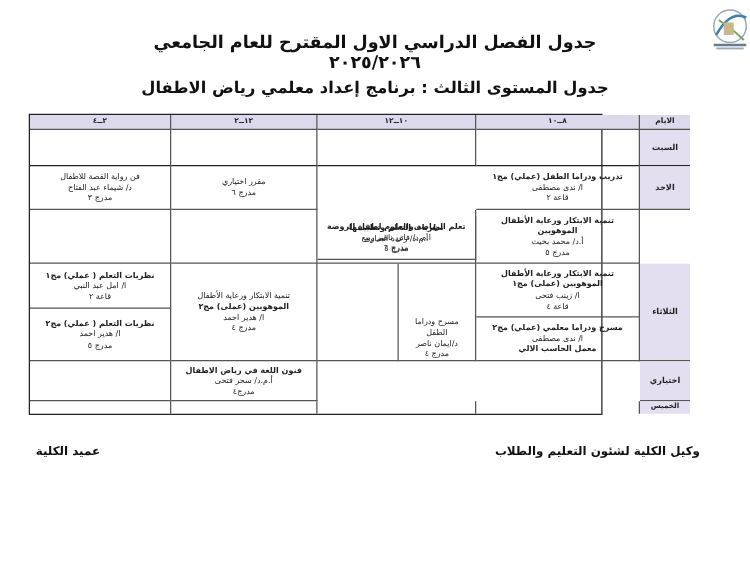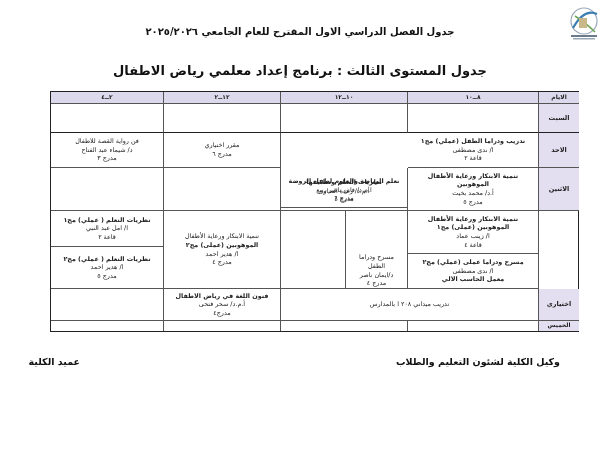--- a/index.html
+++ b/index.html
@@ -1,25 +1,25 @@
 <!DOCTYPE html>
 <html><head>
 <meta charset="utf-8">
 <style>
   * { box-sizing: border-box; margin: 0; padding: 0; }
   html, body { width: 600px; height: 450px; background: #ffffff; overflow: hidden; }
   body { position: relative; font-family: "DejaVu Sans", sans-serif; color: #111; }
 
   .logo { position: absolute; left: 565px; top: 4px; width: 38px; height: 38px; }
   .title1 { position: absolute; left: 120px; width: 360px; top: 26px; text-align: center;
-            font-size: 10px; font-weight: bold; direction: rtl; }
+            font-size: 14px; font-weight: bold; direction: rtl; }
   .title2 { position: absolute; left: 110px; width: 380px; top: 63px; text-align: center;
             font-size: 13px; font-weight: bold; direction: rtl; }
 
-  .tbl { position: absolute; left: 50px; top: 91px; width: 529px; height: 241px;
+  .tbl { position: absolute; left: 23px; top: 91px; width: 459px; height: 241px;
          border: 1.5px solid #222; padding-left: 32px; }
   .cell { position: absolute; border-right: 1px solid #555; border-bottom: 1px solid #555;
           display: flex; flex-direction: column; align-items: center; justify-content: center;
           text-align: center; direction: rtl; font-size: 6.4px; line-height: 1.35; font-weight: bold;
           color: #222; overflow: hidden; }
   .cell span { display: block; white-space: nowrap; }
   .cell .sub { font-weight: normal; }
   .hdr { background: #ddd9ec; font-weight: bold; font-size: 6px; }
   .day { background: #e3dff0; font-size: 6.5px; font-weight: bold; }
   .thick-b { border-bottom: 1.5px solid #222; }
@@ -71,43 +71,43 @@
   <div class="cell" style="left:113px;top:41px;width:117px;height:35px;align-items:center;">
     <span class="sub">مقرر اختياري</span>
     <span class="sub">مدرج ٦</span>
   </div>
   <div class="cell" style="left:0;top:41px;width:113px;height:35px;">
     <span class="sub">فن رواية القصة للاطفال</span>
     <span class="sub">د/ شيماء عبد الفتاح</span>
     <span class="sub">مدرج ٣</span>
   </div>
 
-  <div class="cell day" style="left:488px;top:76px;width:40px;height:43px;border-right:none;">الاثنين</div>
   <div class="cell" style="left:357px;top:76px;width:131px;height:43px;">
     <span>تنمية الابتكار ورعاية الأطفال</span>
     <span>الموهوبين</span>
     <span class="sub">أ.د/ محمد بخيت</span>
     <span class="sub">مدرج ٥</span>
   </div>
   <div class="cell" style="left:230px;top:76px;width:127px;height:43px;justify-content:center;padding-top:4px;">
     <span>نظريات التعلم وتطبيقها</span>
     <span class="sub">أ.م.د/ رغدة الصاوى</span>
     <span class="sub">مدرج ٤</span>
   </div>
   <div class="cell" style="left:113px;top:76px;width:117px;height:43px;"></div>
   <div class="cell" style="left:0;top:76px;width:113px;height:43px;"></div>
 
+  <div class="cell day" style="left:488px;top:119px;width:40px;height:78px;border-right:none;">الثلاثاء</div>
   <div class="cell" style="left:357px;top:119px;width:131px;height:43px;">
     <span>تنمية الابتكار ورعاية الأطفال</span>
     <span>الموهوبين (عملى) مج١</span>
-    <span class="sub">ا/ زينب عماد</span>
+    <span class="sub">ا/ زينب فتحى</span>
     <span class="sub">قاعة ٤</span>
   </div>
   <div class="cell" style="left:357px;top:162px;width:131px;height:35px;">
-    <span>مسرح ودراما عملى (عملي) مج٢</span>
+    <span>مسرح ودراما معلمي (عملي) مج٢</span>
     <span class="sub">ا/ ندى مصطفى</span>
     <span>معمل الحاسب الالي</span>
   </div>
   <div class="cell" style="left:295px;top:119px;width:62px;height:78px;justify-content:flex-end;">
     <span class="sub">مسرح ودراما</span>
     <span class="sub">الطفل</span>
     <span class="sub">د/ايمان ناصر</span>
     <span class="sub">مدرج ٤</span>
   </div>
   <div class="cell" style="left:230px;top:119px;width:65px;height:78px;"></div>
@@ -122,23 +122,20 @@
     <span class="sub">ا/ امل عبد النبي</span>
     <span class="sub">قاعة ٢</span>
   </div>
   <div class="cell" style="left:0;top:155px;width:113px;height:42px;">
     <span>نظريات التعلم ( عملي) مج٢</span>
     <span class="sub">ا/ هدير احمد</span>
     <span class="sub">مدرج ٥</span>
   </div>
 
   <div class="cell day" style="left:488px;top:197px;width:40px;height:32px;border-right:none;">اختياري</div>
-  <div class="cell" style="left:230px;top:197px;width:258px;height:32px;">
-    <span class="sub">تدريب ميداني ٢٠٨ ا بالمدارس</span>
-  </div>
   <div class="cell" style="left:113px;top:197px;width:117px;height:32px;">
     <span>فنون اللغة في رياض الاطفال</span>
     <span class="sub">أ.م.د/ سحر فتحى</span>
     <span class="sub">مدرج٤</span>
   </div>
   <div class="cell" style="left:0;top:197px;width:113px;height:32px;"></div>
 
   <div class="cell day" style="left:488px;top:229px;width:40px;height:10px;border-right:none;border-bottom:none;font-size:5.8px;">الخميس</div>
   <div class="cell" style="left:357px;top:229px;width:131px;height:10px;border-bottom:none;"></div>
   <div class="cell" style="left:230px;top:229px;width:127px;height:10px;border-bottom:none;"></div>

